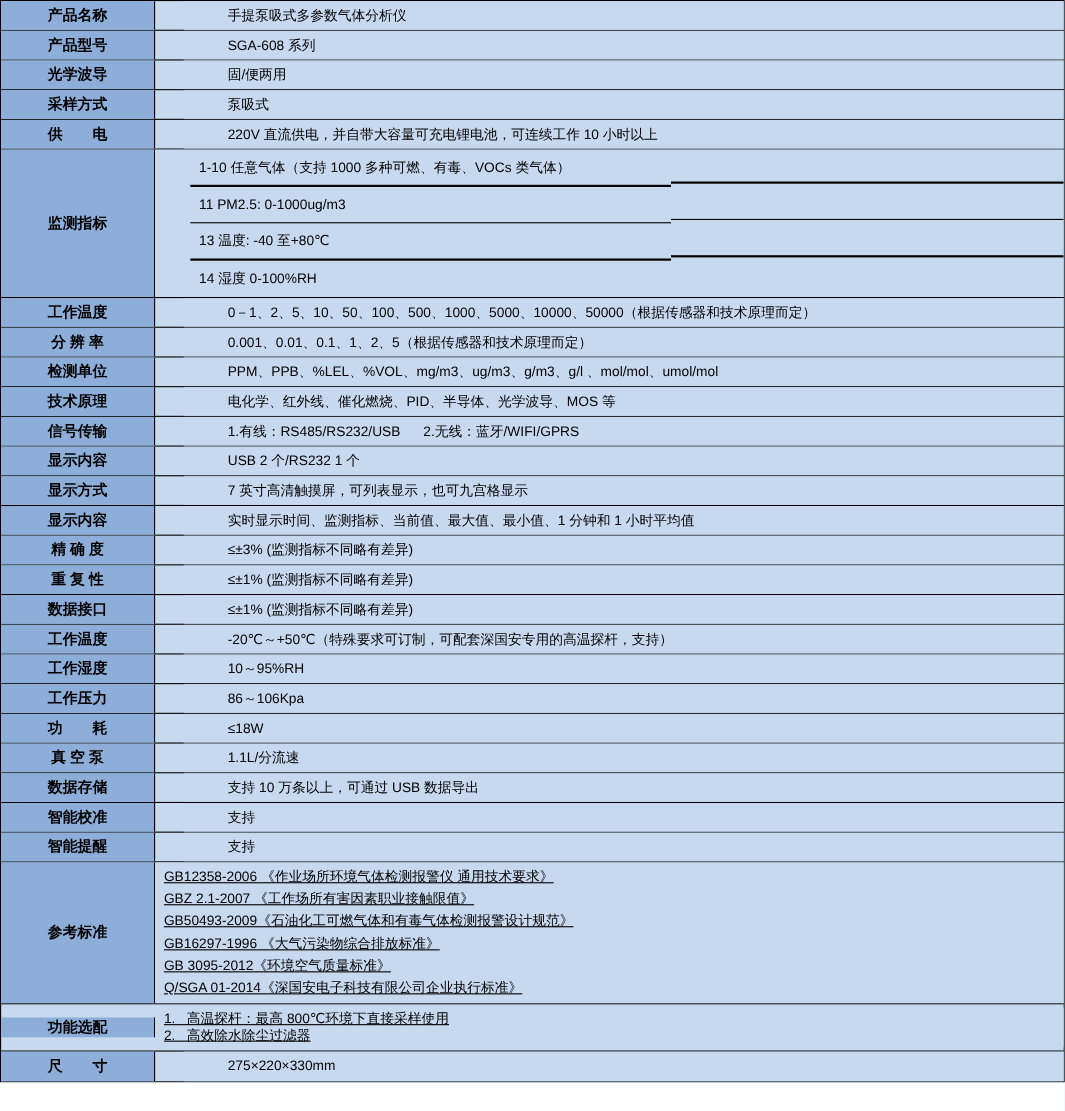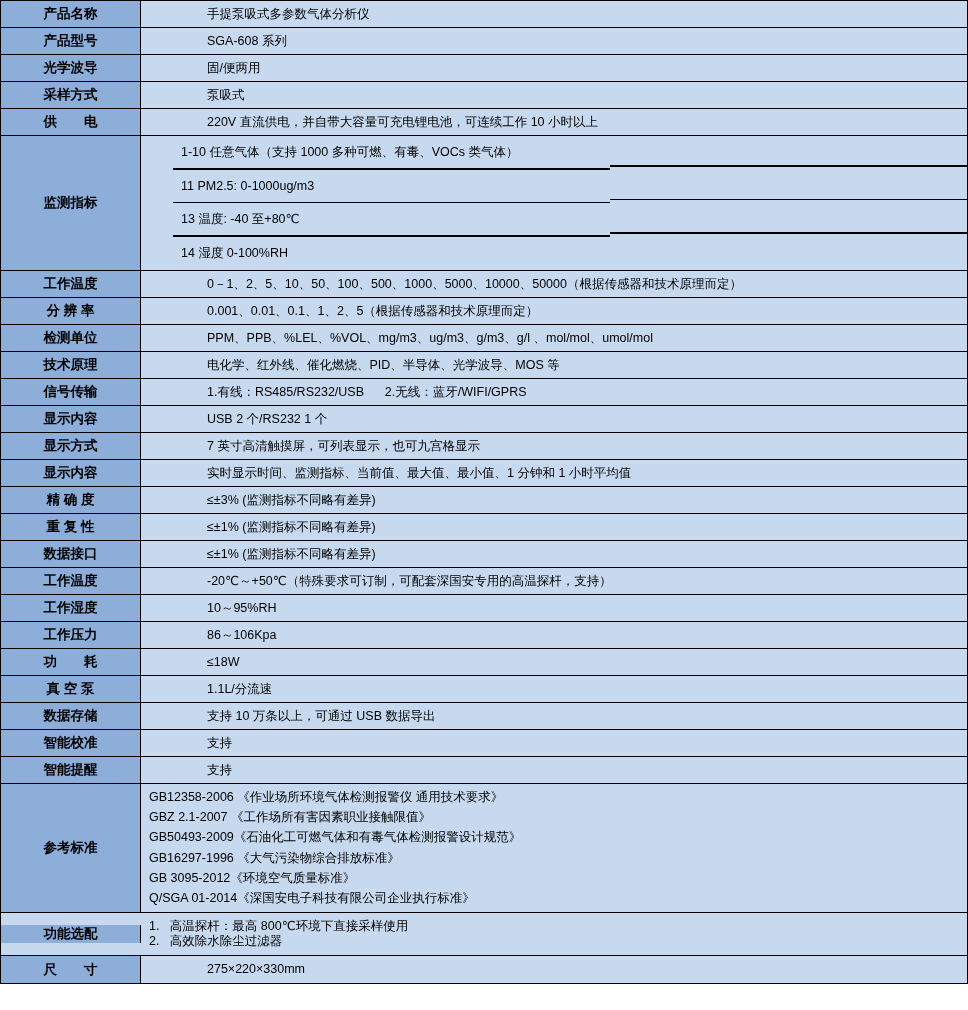--- a/index.html
+++ b/index.html
@@ -67,20 +67,21 @@
   }
   .seg-r {
     position: absolute; bottom: 3px; left: 437px; right: 0;
     height: 1.5px; background: #000;
   }
   
   .row-ref .value-cell,
   .row-opt .value-cell {
     justify-content: space-around;
     padding: 3px 0;
+    text-decoration: underline;
   }
   .line { display: block; }
 </style>
 </head>
 <body>
 
 <div class="spec-table" id="spec-table">
     <div class="row row-std">
       <div class="label-cell"><span>产品名称</span></div>
       <div class="value-cell">

